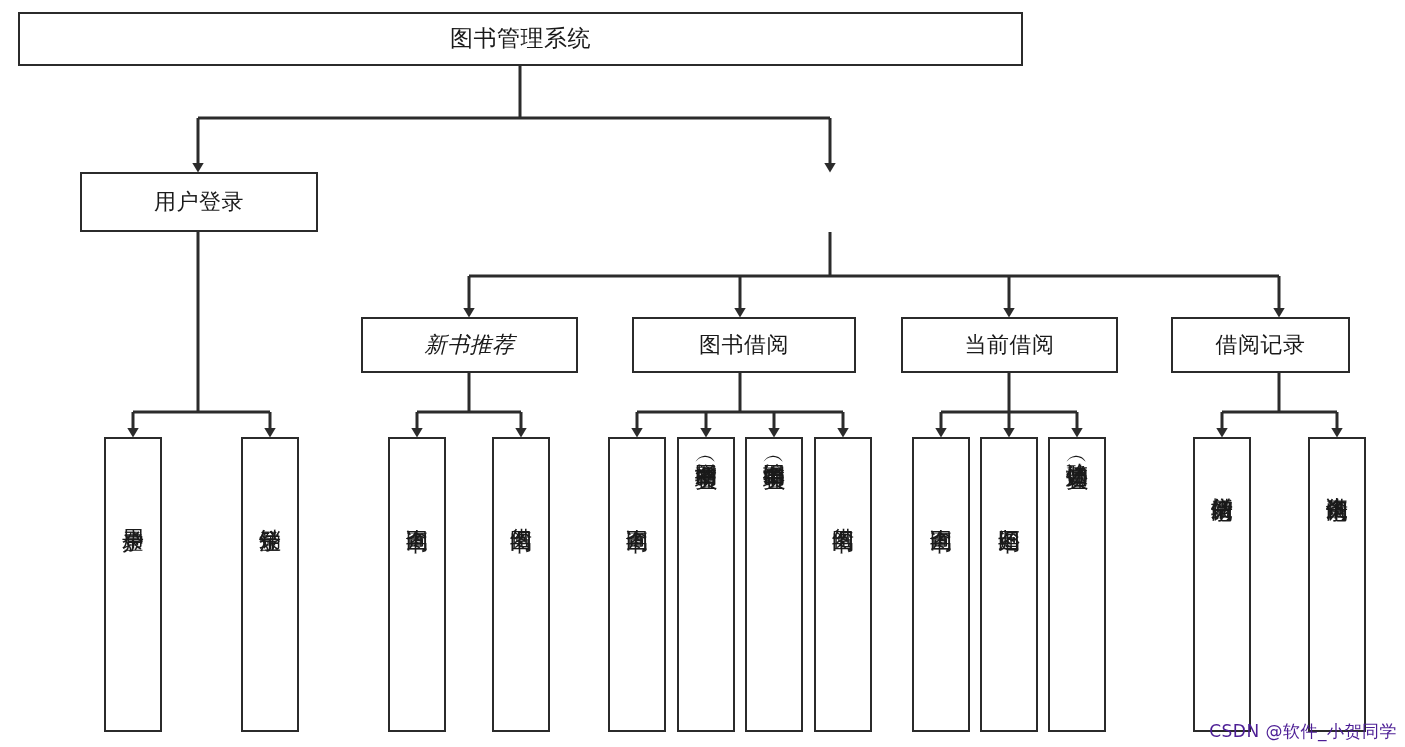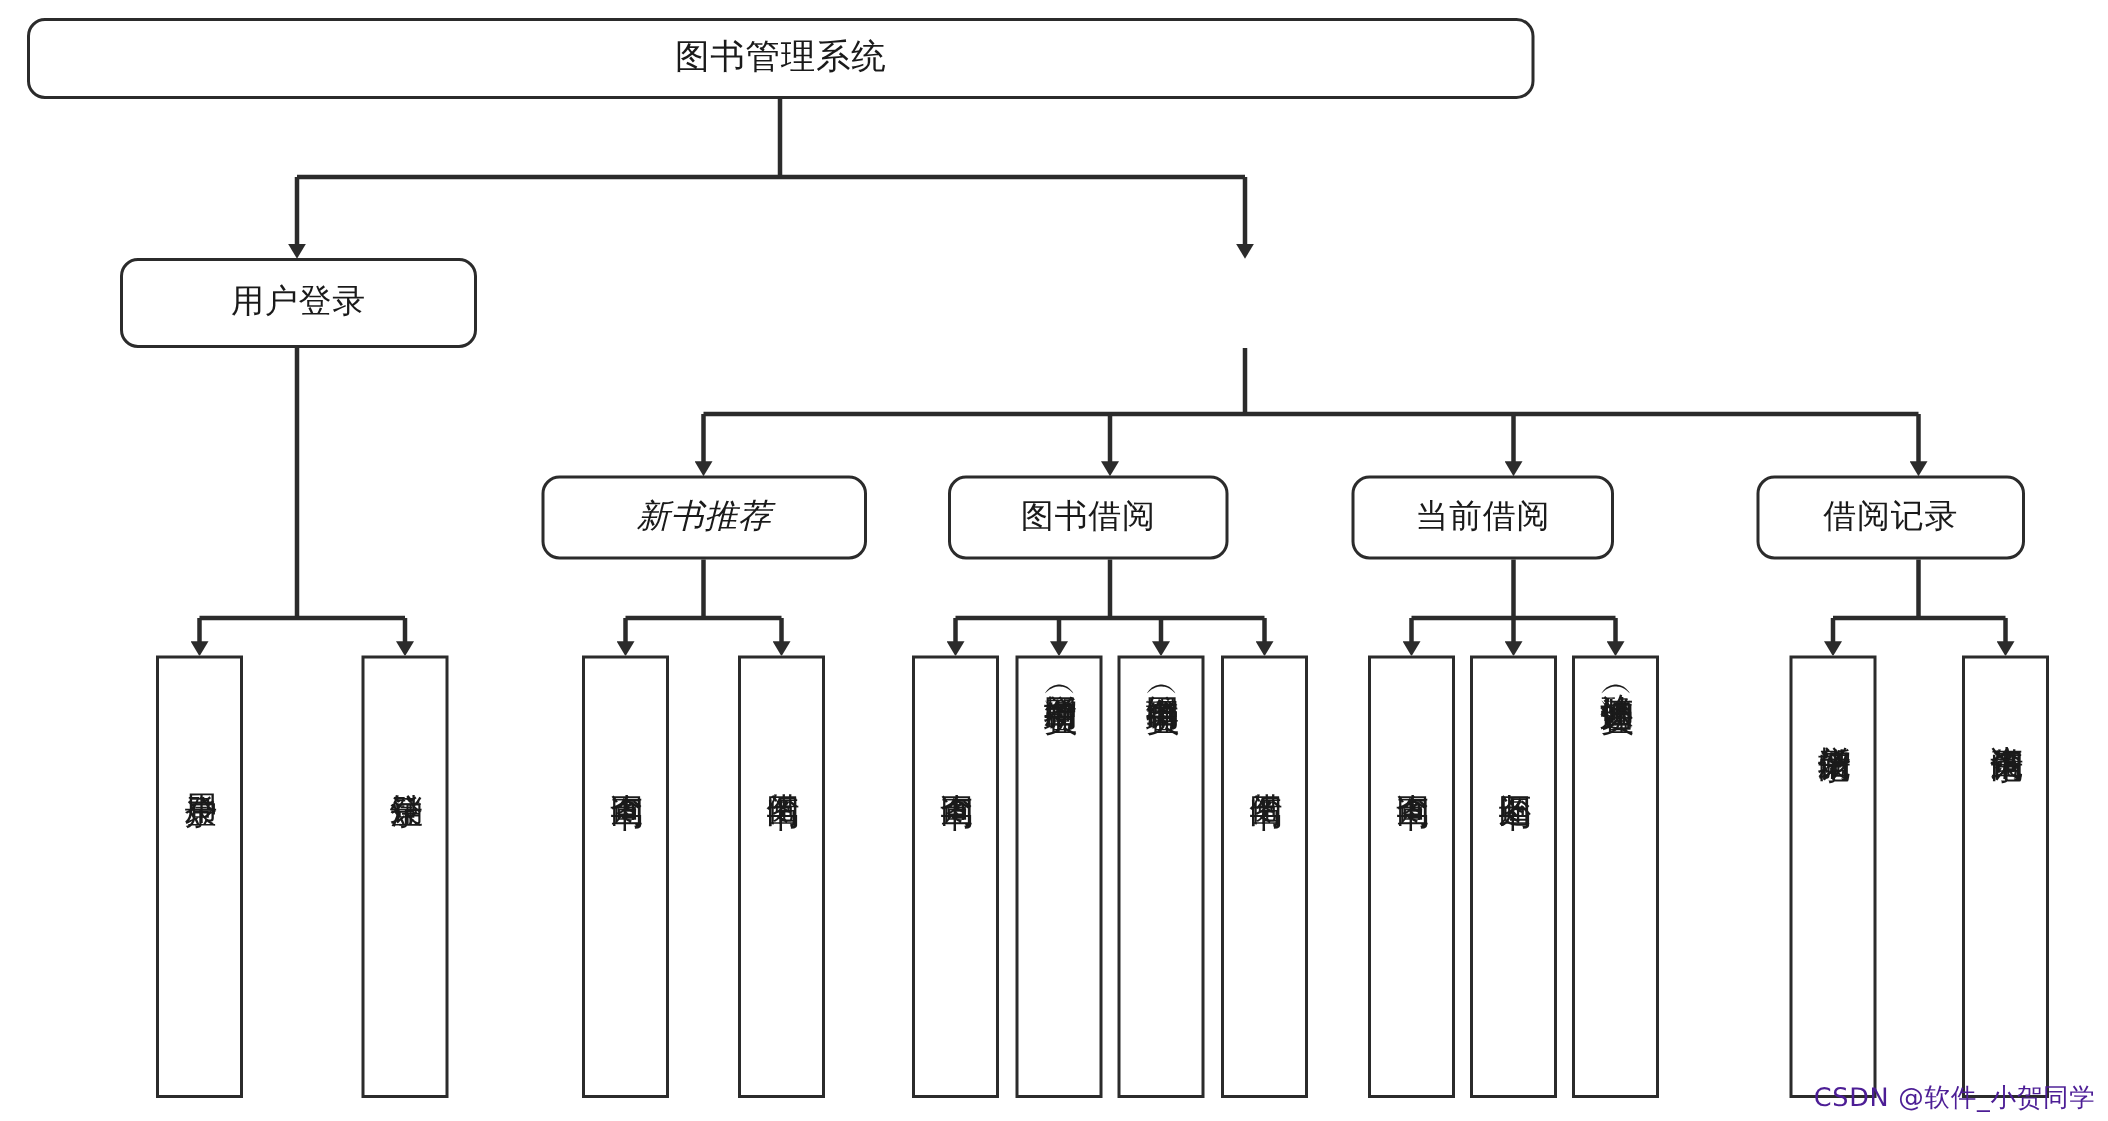--- a/index.html
+++ b/index.html
@@ -32,21 +32,20 @@
     display: flex;
     align-items: center;
     justify-content: center;
     color: #1a1a1a;
   }
   .node-h {
     font-size: 22px;
     line-height: 1.2;
     letter-spacing: 0.5px;
     white-space: nowrap;
-    border-radius: 12px;
   }
   .node-root {
     font-size: 23px;
   }
   .node-v {
     align-items: flex-start;
     padding-top: 8px;
   }
   .node-v .vlabel {
     writing-mode: vertical-rl;
@@ -127,24 +126,24 @@
     <span>图书管理系统</span>
   </div>
 
   <div class="node node-h" style="left:80px; top:172px; width:238px; height:60px;">
     <span>用户登录</span>
   </div>
 
   <div class="node node-h" style="left:361px; top:317px; width:217px; height:56px;font-style:italic;">
     <span>新书推荐</span>
   </div>
-  <div class="node node-h" style="left:632px; top:317px; width:187px; height:56px;">
+  <div class="node node-h" style="left:632px; top:317px; width:224px; height:56px;">
     <span>图书借阅</span>
   </div>
-  <div class="node node-h" style="left:901px; top:317px; width:175px; height:56px;">
+  <div class="node node-h" style="left:901px; top:317px; width:217px; height:56px;">
     <span>当前借阅</span>
   </div>
   <div class="node node-h" style="left:1171px; top:317px; width:179px; height:56px;">
     <span>借阅记录</span>
   </div>
 
   <div class="node node-v" style="left:104px; top:437px; width:58px; height:295px; padding-top:72px;">
     <span class="vlabel">用户登录</span>
   </div>
   <div class="node node-v" style="left:241px; top:437px; width:58px; height:295px; padding-top:72px;">

